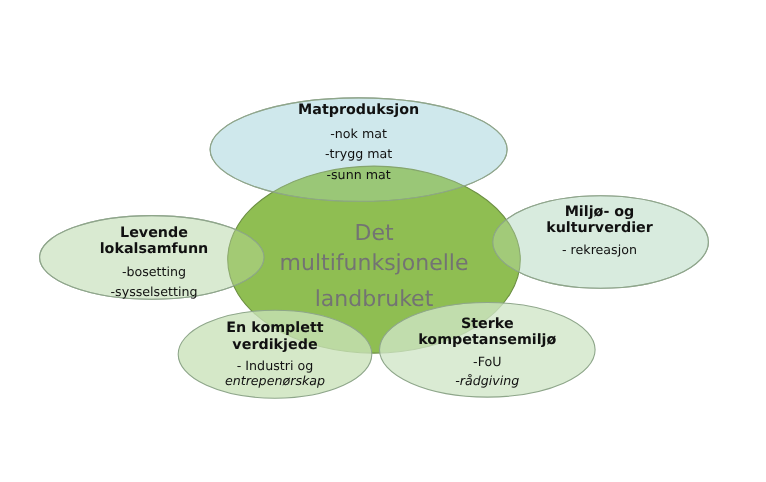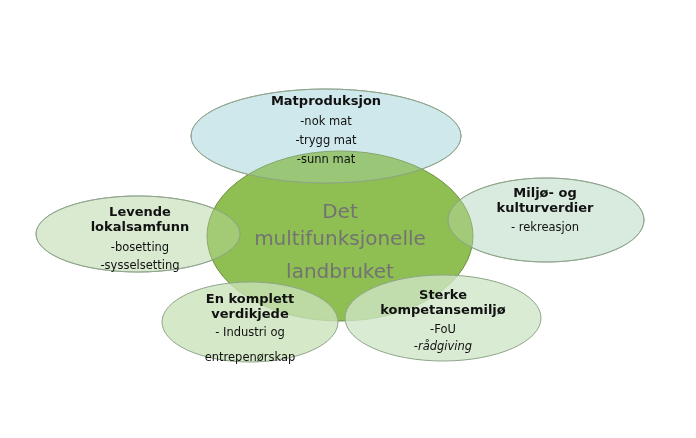--- a/index.html
+++ b/index.html
@@ -55,21 +55,21 @@
 <div class="label" style="left:480px; top:186px; width:130px;">
   <div class="title">Miljø- og</div>
   <div class="title">kulturverdier</div>
   <div class="item" style="margin-top:5px;">- rekreasjon</div>
 </div>
 
 <div class="label" style="left:180px; top:292px; width:140px;">
   <div class="title">En komplett</div>
   <div class="title">verdikjede</div>
   <div class="item" style="margin-top:4px;">- Industri og</div>
-  <div class="item" style="margin-top:12px;">entrepenørskap</div>
+  <div class="item" style="margin-top:1px;font-style:italic;">entrepenørskap</div>
 </div>
 
 <div class="label" style="left:368px; top:288px; width:150px;">
   <div class="title">Sterke</div>
   <div class="title">kompetansemiljø</div>
   <div class="item" style="margin-top:5px;">-FoU</div>
   <div class="item" style="margin-top:4px;font-style:italic;">-rådgiving</div>
 </div>
 
 </body></html>

